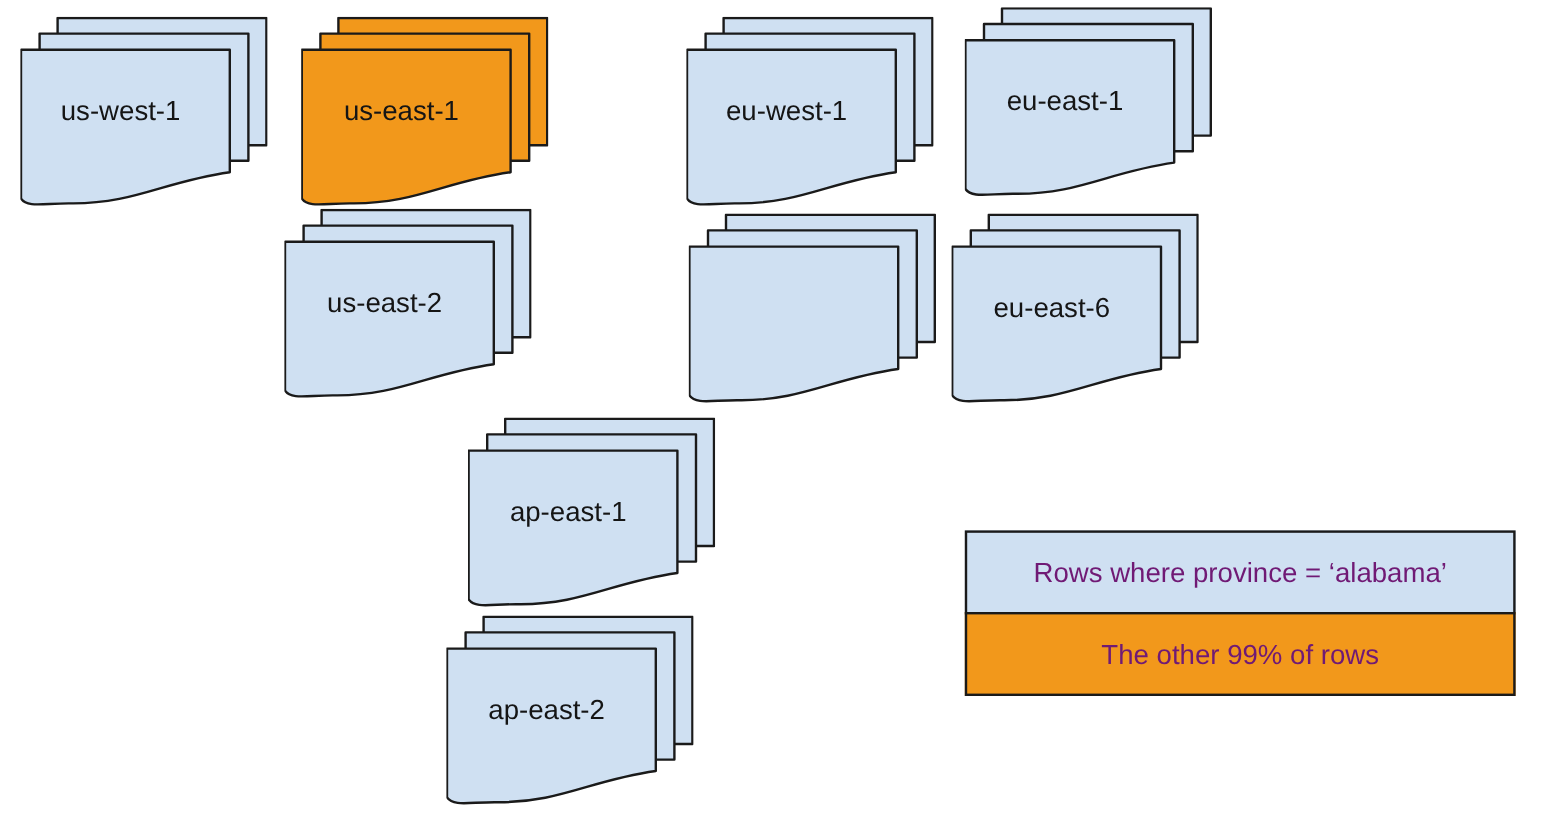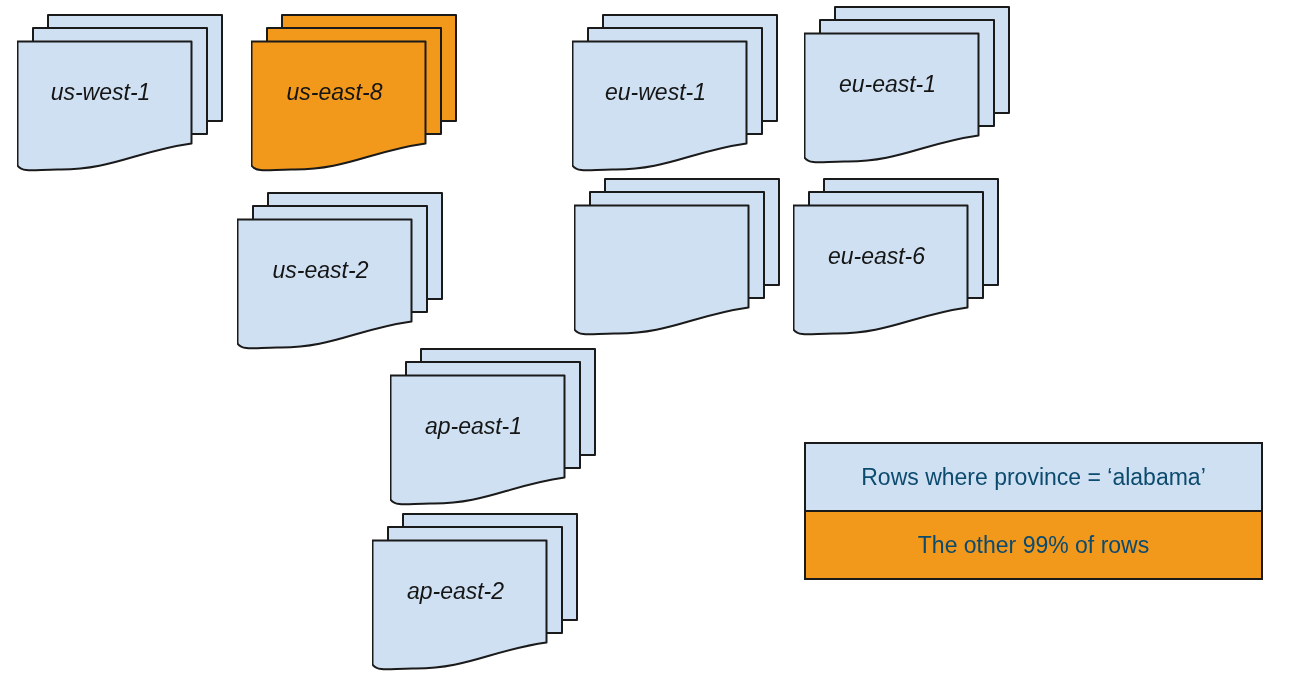--- a/index.html
+++ b/index.html
@@ -33,48 +33,47 @@
     left: 0;
     top: 28px;
     width: 167px;
     height: 100px;
     display: flex;
     align-items: center;
     justify-content: center;
     font-size: 23px;
     color: #151515;
     pointer-events: none;
-    font-style: italic;
   }
   
   .pos-us-west-1 { left: 17px;  top: 14px; }
   .pos-us-east-1 { left: 251px; top: 14px; }
   .pos-eu-west-1 { left: 572px; top: 14px; text-align: right; }
   .pos-eu-east-1 { left: 804px; top: 6px; }
   .pos-us-west-2 { left: 17px;  top: 178px; }
-  .pos-us-east-2 { left: 237px; top: 192px; }
+  .pos-us-east-2 { left: 237px; top: 174px; }
   .pos-eu-west-2 { left: 574px; top: 178px; }
   .pos-eu-east-2 { left: 793px; top: 178px; }
   .pos-ap-east-1 { left: 390px; top: 348px; }
   .pos-ap-east-2 { left: 372px; top: 513px; }
 
   .legend {
     position: absolute;
     left: 804px;
     top: 442px;
     width: 459px;
   }
   .legend-row {
     height: 66px;
     border: 2px solid var(--stroke);
     display: flex;
     align-items: center;
     justify-content: center;
     font-size: 23px;
-    color: #0c4a6e;
+    color: #701a75;
   }
   .legend-row + .legend-row { margin-top: -2px; }
   .legend-blue   { background: var(--blue); }
   .legend-orange { background: var(--orange); }
 </style>
 </head>
 <body style="background: rgb(255, 255, 255);">
 
 <div id="canvas">
   <div class="legend">
@@ -92,21 +91,21 @@
       <path class="card" d="M0.5,27.5 L174.5,27.5 L174.5,129.5 C120,137 95,156 42,155.5 C20,155.2 6,159.5 0.5,151.5 Z"></path>
     </svg>
     <div class="stack-label">us-west-1</div>
   </div>
     <div class="stack pos-us-east-1 variant-orange">
     <svg class="stack-svg" width="206" height="164" viewBox="0 0 206 164" aria-hidden="true">
       <rect class="card" x="31" y="1" width="174" height="106"></rect>
       <rect class="card" x="16" y="14" width="174" height="106"></rect>
       <path class="card" d="M0.5,27.5 L174.5,27.5 L174.5,129.5 C120,137 95,156 42,155.5 C20,155.2 6,159.5 0.5,151.5 Z"></path>
     </svg>
-    <div class="stack-label">us-east-8</div>
+    <div class="stack-label">us-east-1</div>
   </div>
     <div class="stack pos-eu-west-1 variant-blue">
     <svg class="stack-svg" width="206" height="164" viewBox="0 0 206 164" aria-hidden="true">
       <rect class="card" x="31" y="1" width="174" height="106"></rect>
       <rect class="card" x="16" y="14" width="174" height="106"></rect>
       <path class="card" d="M0.5,27.5 L174.5,27.5 L174.5,129.5 C120,137 95,156 42,155.5 C20,155.2 6,159.5 0.5,151.5 Z"></path>
     </svg>
     <div class="stack-label">eu-west-1</div>
   </div>
     <div class="stack pos-eu-east-1 variant-blue">

